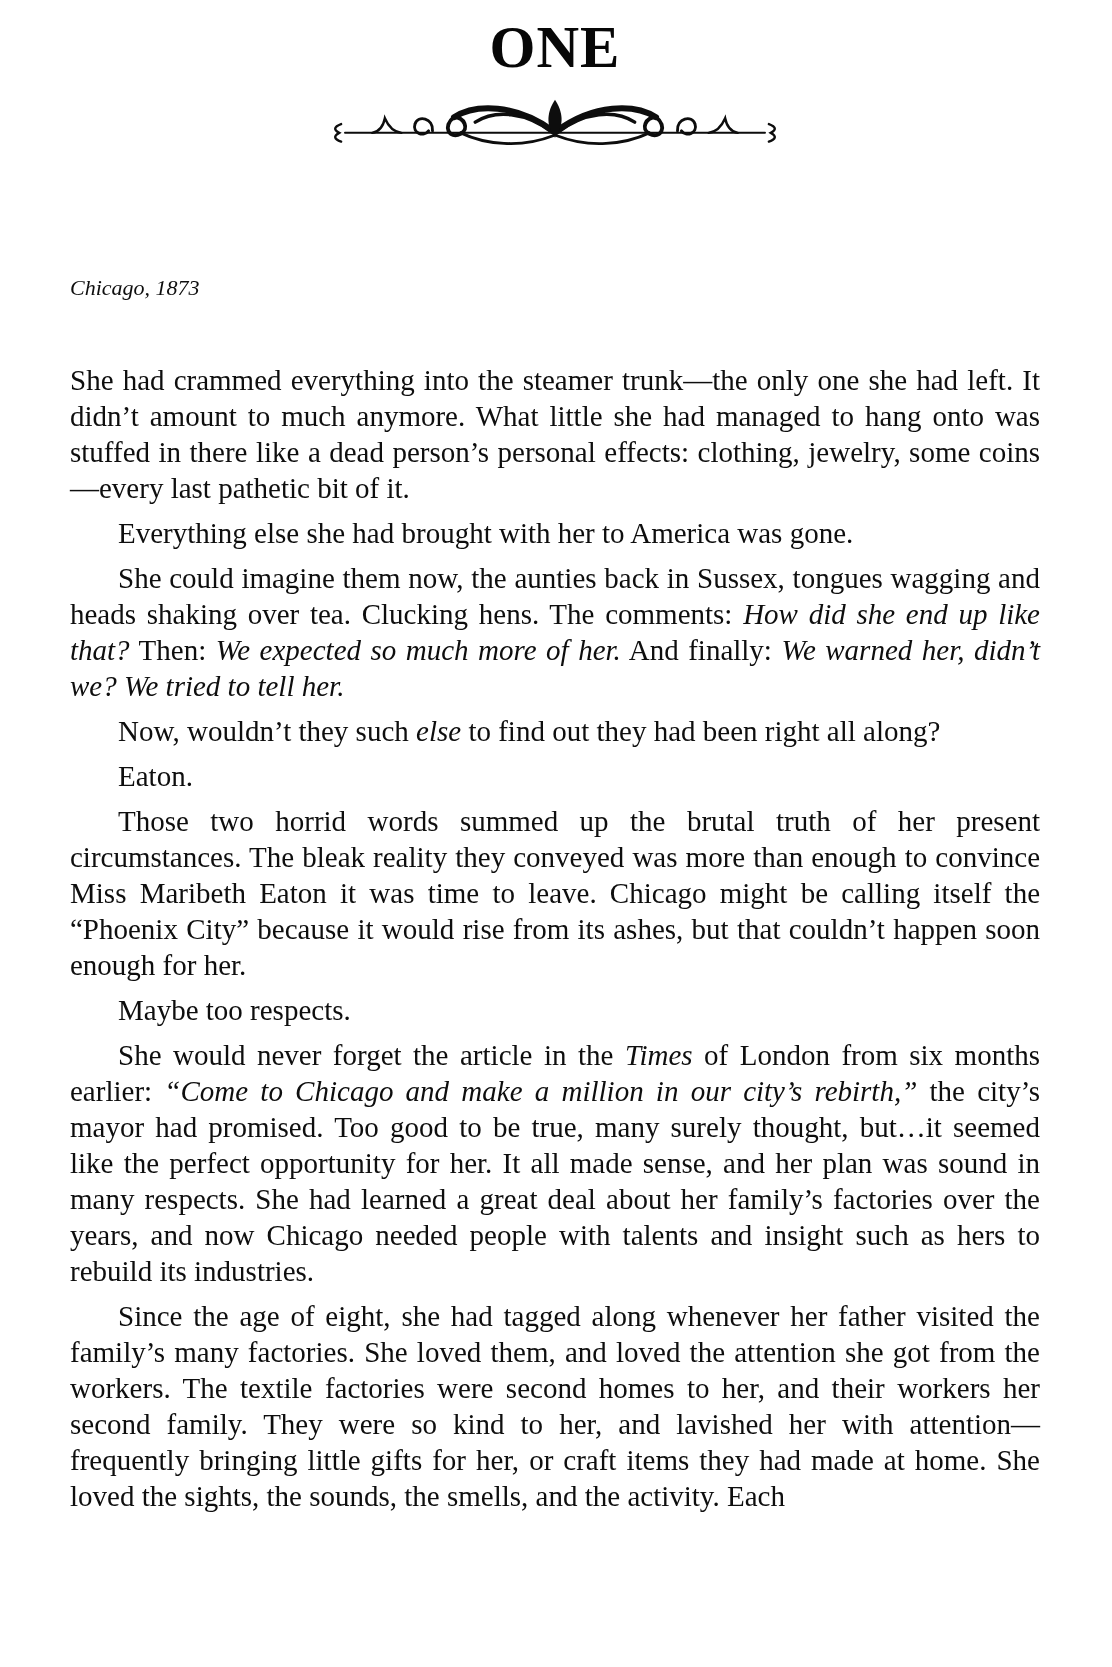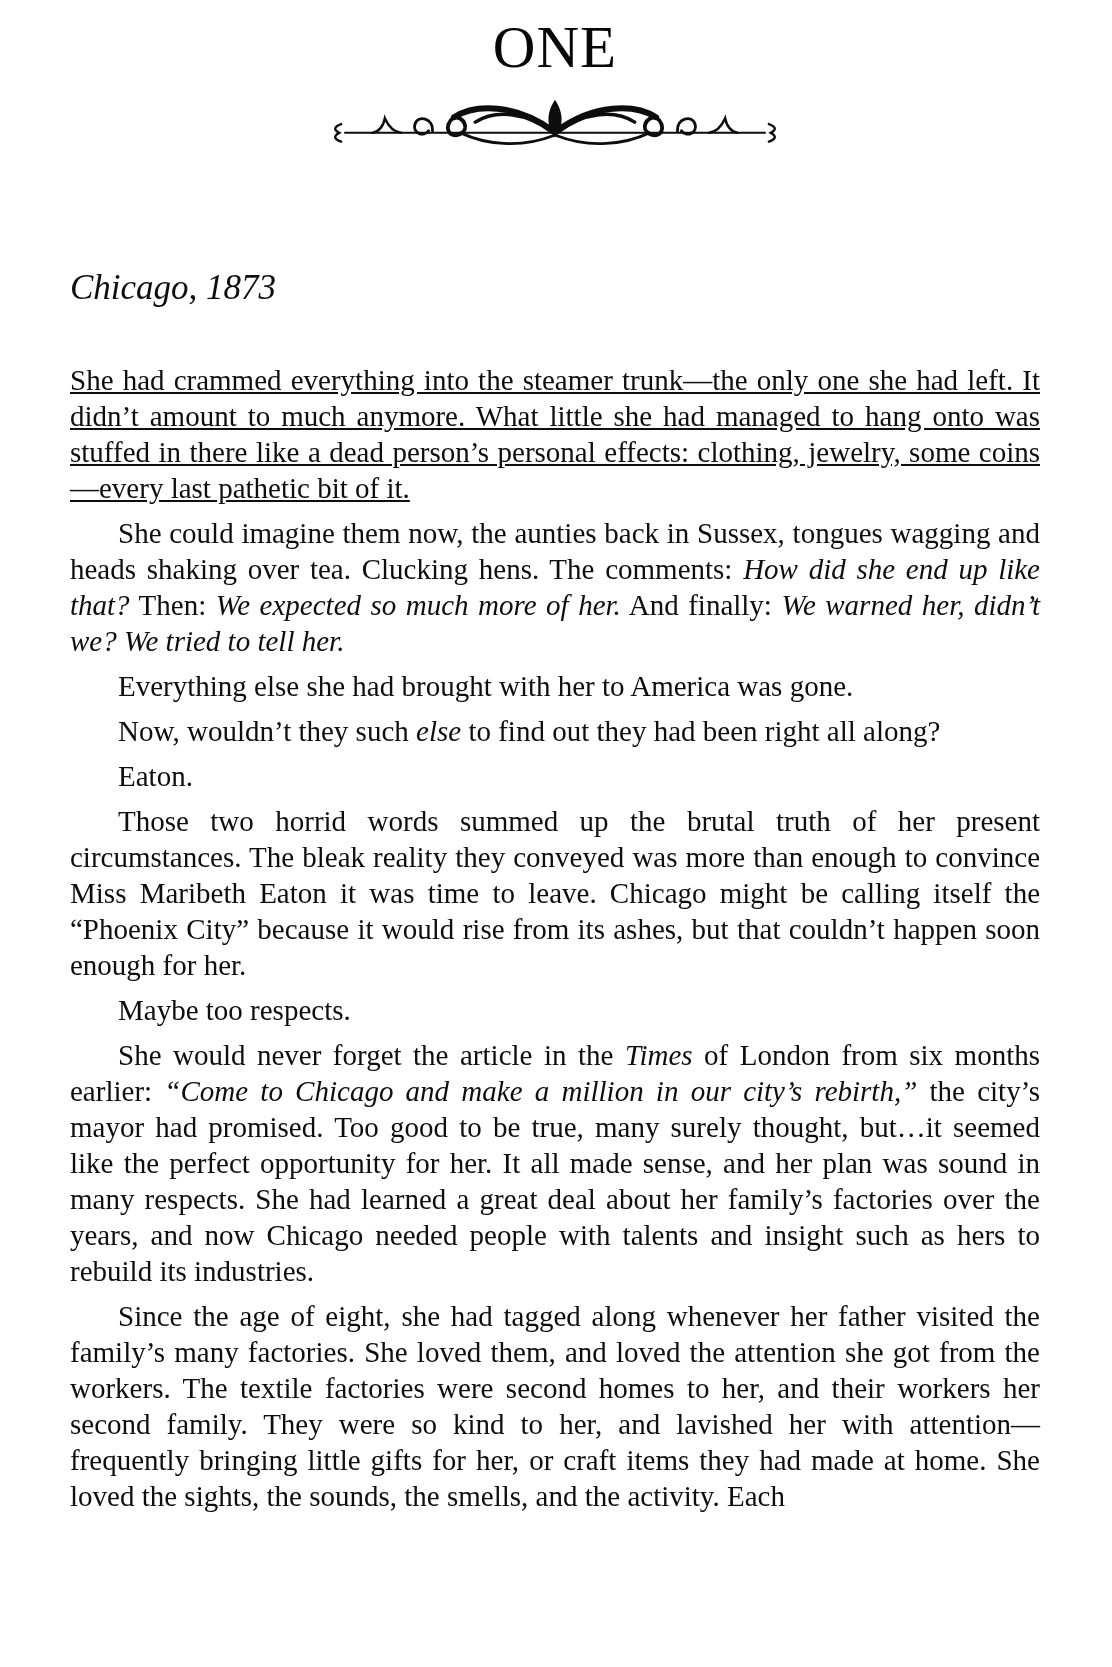--- a/index.html
+++ b/index.html
@@ -13,45 +13,45 @@
   .page {
     box-sizing: border-box;
     width: 1112px; height: 1667px;
     padding: 14px 72px 0 70px;
     overflow: hidden;
   }
   .chapter-title {
     margin: 0;
     text-align: center;
     font-size: 59px;
-    font-weight: normal;
+    font-weight: bold;
     letter-spacing: 1px;
     line-height: 1.15;
     color: #070707;
   }
   .ornament {
     display: block;
     margin: 10px auto 0 auto;
     width: 492px; height: 70px;
   }
   .dateline {
     margin: 108px 0 0 0;
     font-style: italic;
-    font-size: 35px;
+    font-size: 22px;
     line-height: 36px;
   }
   .body-paragraphs { margin-top: 56px; }
   .body-paragraphs p {
     margin: 9px 0 0 0;
     font-size: 29px;
     line-height: 36px;
     text-align: justify;
     text-indent: 48px;
   }
-  .body-paragraphs p.no-indent { text-indent: 0; margin-top: 16px; text-decoration: underline; }
+  .body-paragraphs p.no-indent { text-indent: 0; margin-top: 16px; }
   em { font-style: italic; }
 </style>
 </head>
 <body>
 
 <div class="page">
 
   <h1 class="chapter-title">ONE</h1>
 
   <svg class="ornament" viewBox="0 0 500 72" aria-hidden="true">
@@ -77,22 +77,22 @@
       <use href="#orn-half" transform="translate(500,0) scale(-1,1)"></use>
 
       <path d="M250,8 C242,20 240,34 250,47 C260,34 258,20 250,8 Z" fill="#0d0d0d" stroke="none"></path>
     </g>
   </svg>
 
   <div class="dateline">Chicago, 1873</div>
 
   <div class="body-paragraphs">
       <p class="no-indent"><span>She had crammed everything into the steamer trunk—the only one she had left. It didn’t amount to much anymore. What little she had managed to hang onto was stuffed in there like a dead person’s personal effects: clothing, jewelry, some coins—every last pathetic bit of it.</span></p>
+      <p><span>Everything else she had brought with her to America was gone.</span></p>
       <p><span>She could imagine them now, the aunties back in Sussex, tongues wagging and heads shaking over tea. Clucking hens. The comments: </span><em>How did she end up like that?</em><span> Then: </span><em>We expected so much more of her.</em><span> And finally: </span><em>We warned her, didn’t we? We tried to tell her.</em></p>
-      <p><span>Everything else she had brought with her to America was gone.</span></p>
       <p><span>Now, wouldn’t they such </span><em>else</em><span> to find out they had been right all along?</span></p>
       <p><span>Eaton.</span></p>
       <p><span>Those two horrid words summed up the brutal truth of her present circumstances. The bleak reality they conveyed was more than enough to convince Miss Maribeth Eaton it was time to leave. Chicago might be calling itself the “Phoenix City” because it would rise from its ashes, but that couldn’t happen soon enough for her.</span></p>
       <p><span>Maybe too respects.</span></p>
       <p><span>She would never forget the article in the </span><em>Times</em><span> of London from six months earlier: </span><em>“Come to Chicago and make a million in our city’s rebirth,”</em><span> the city’s mayor had promised. Too good to be true, many surely thought, but…it seemed like the perfect opportunity for her. It all made sense, and her plan was sound in many respects. She had learned a great deal about her family’s factories over the years, and now Chicago needed people with talents and insight such as hers to rebuild its industries.</span></p>
       <p><span>Since the age of eight, she had tagged along whenever her father visited the family’s many factories. She loved them, and loved the attention she got from the workers. The textile factories were second homes to her, and their workers her second family. They were so kind to her, and lavished her with attention—frequently bringing little gifts for her, or craft items they had made at home. She loved the sights, the sounds, the smells, and the activity. Each</span></p>
     </div>
 
 </div>
 

